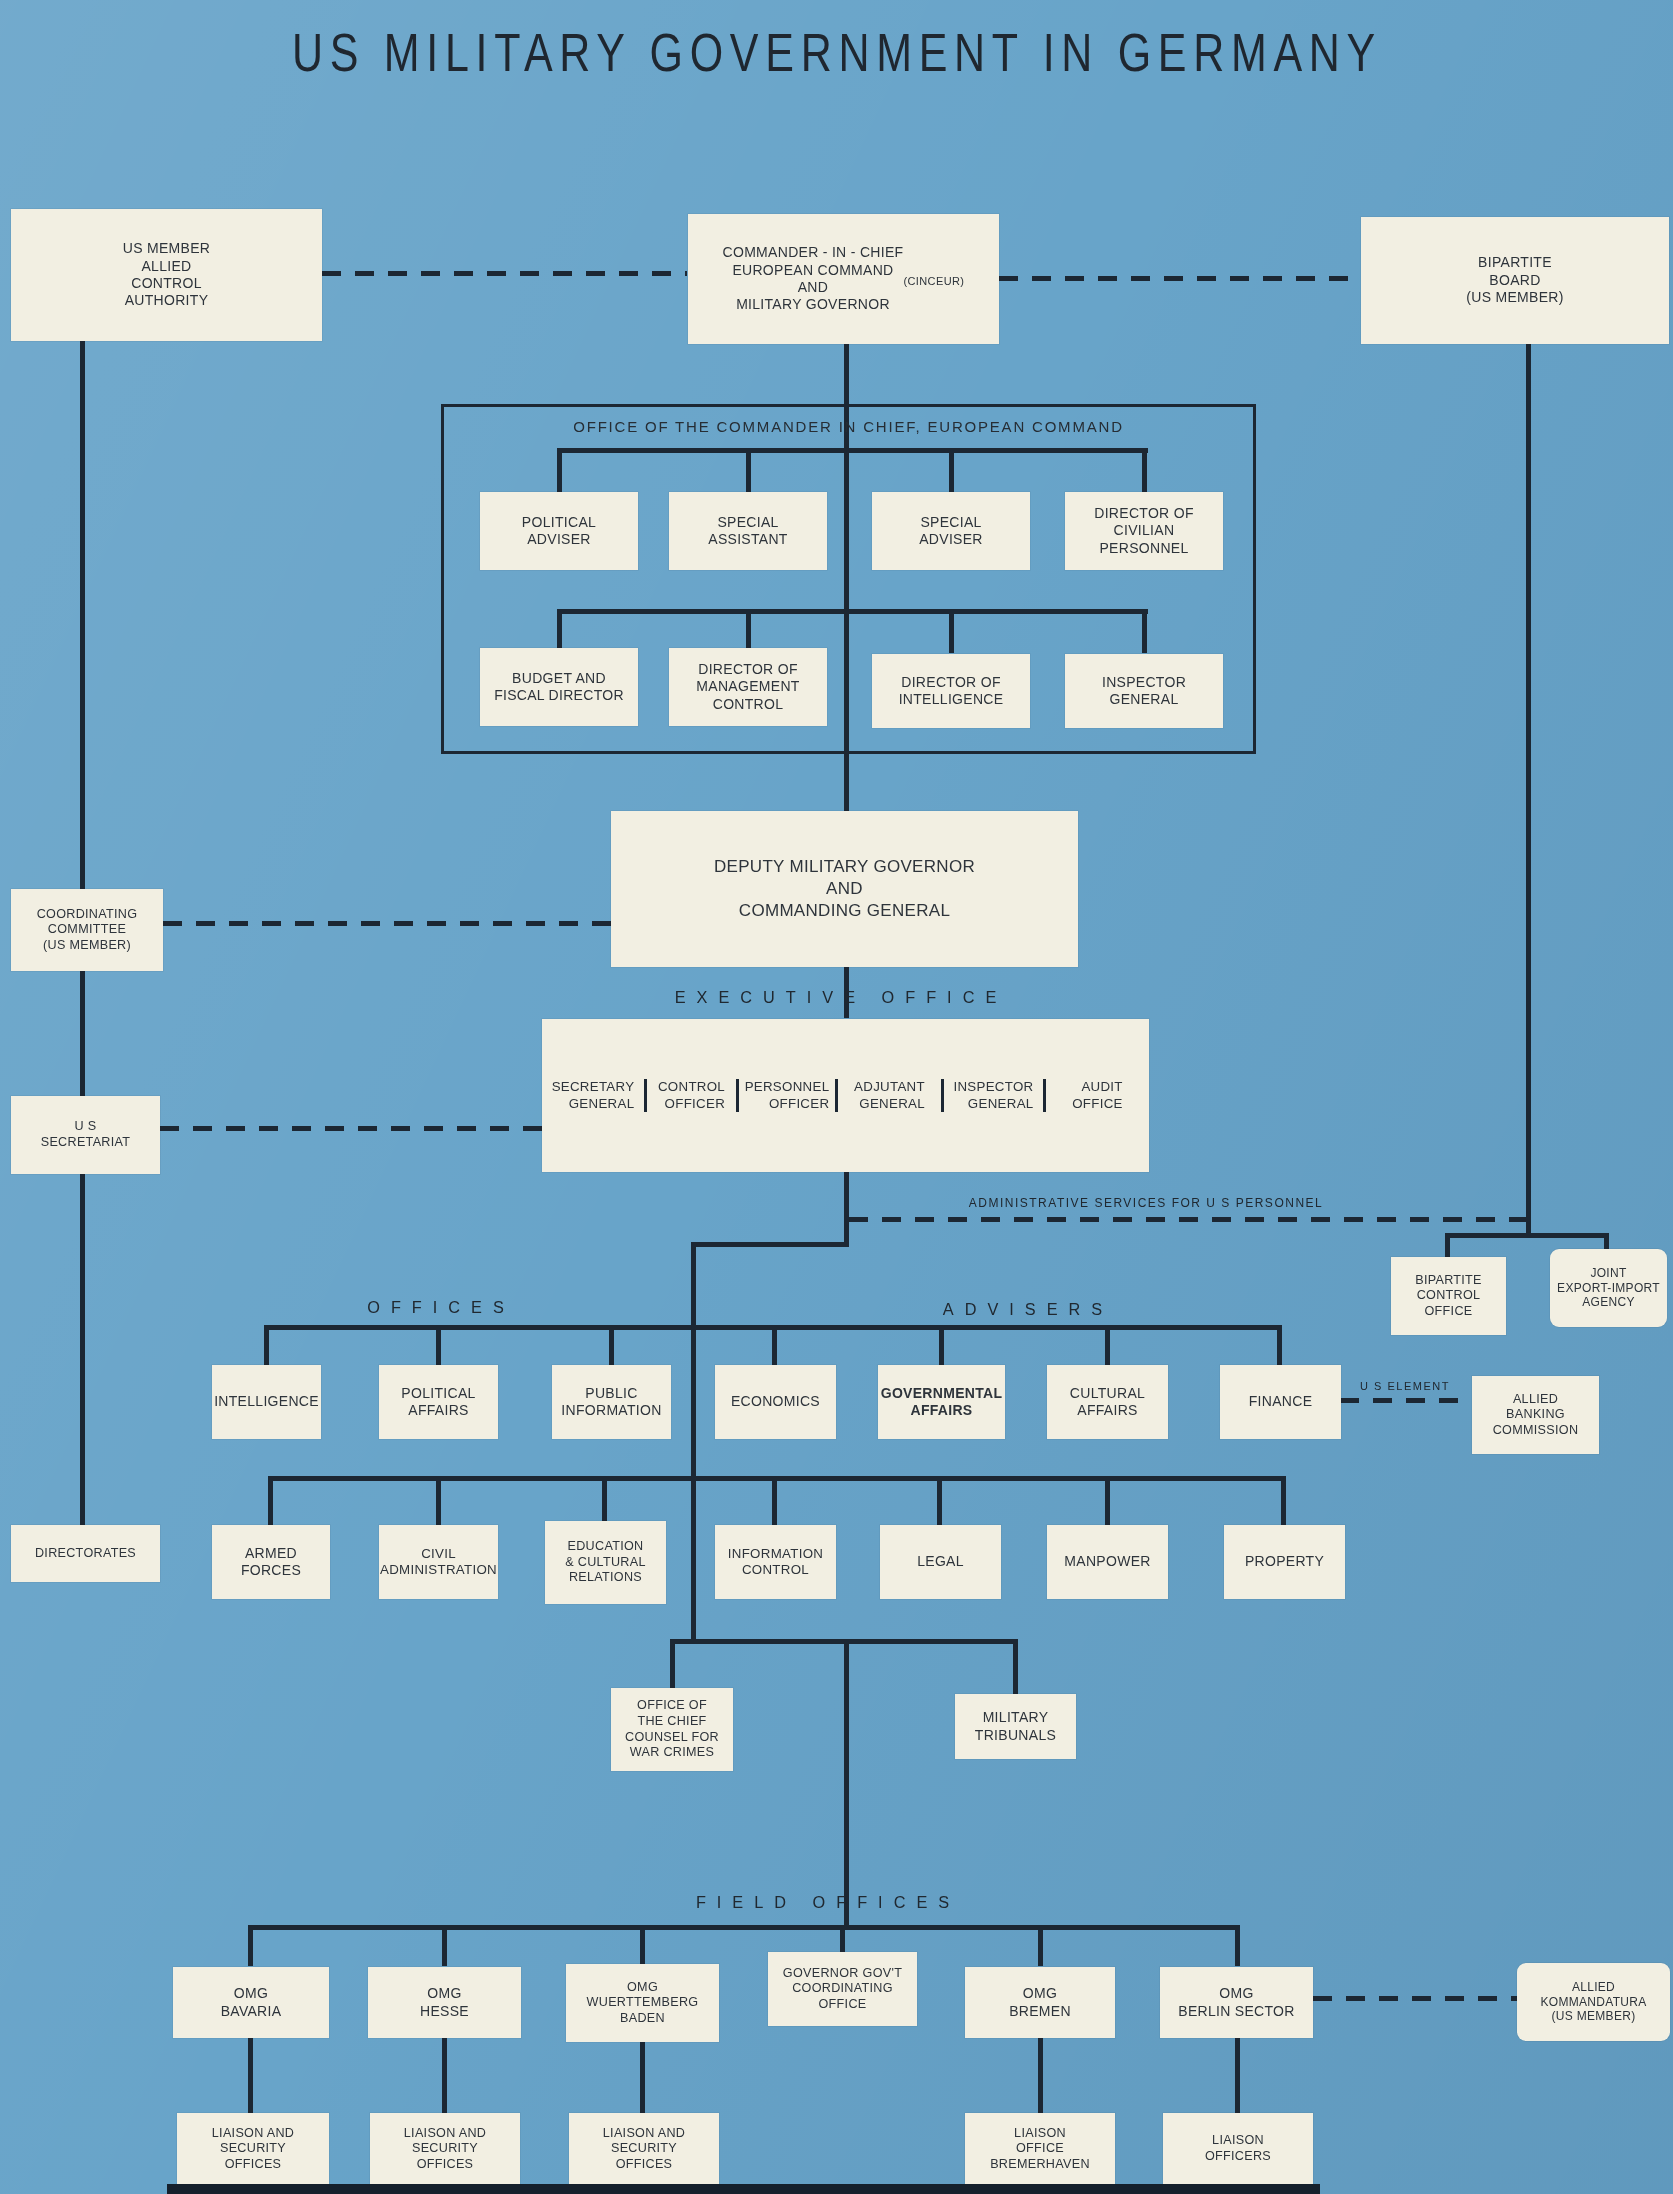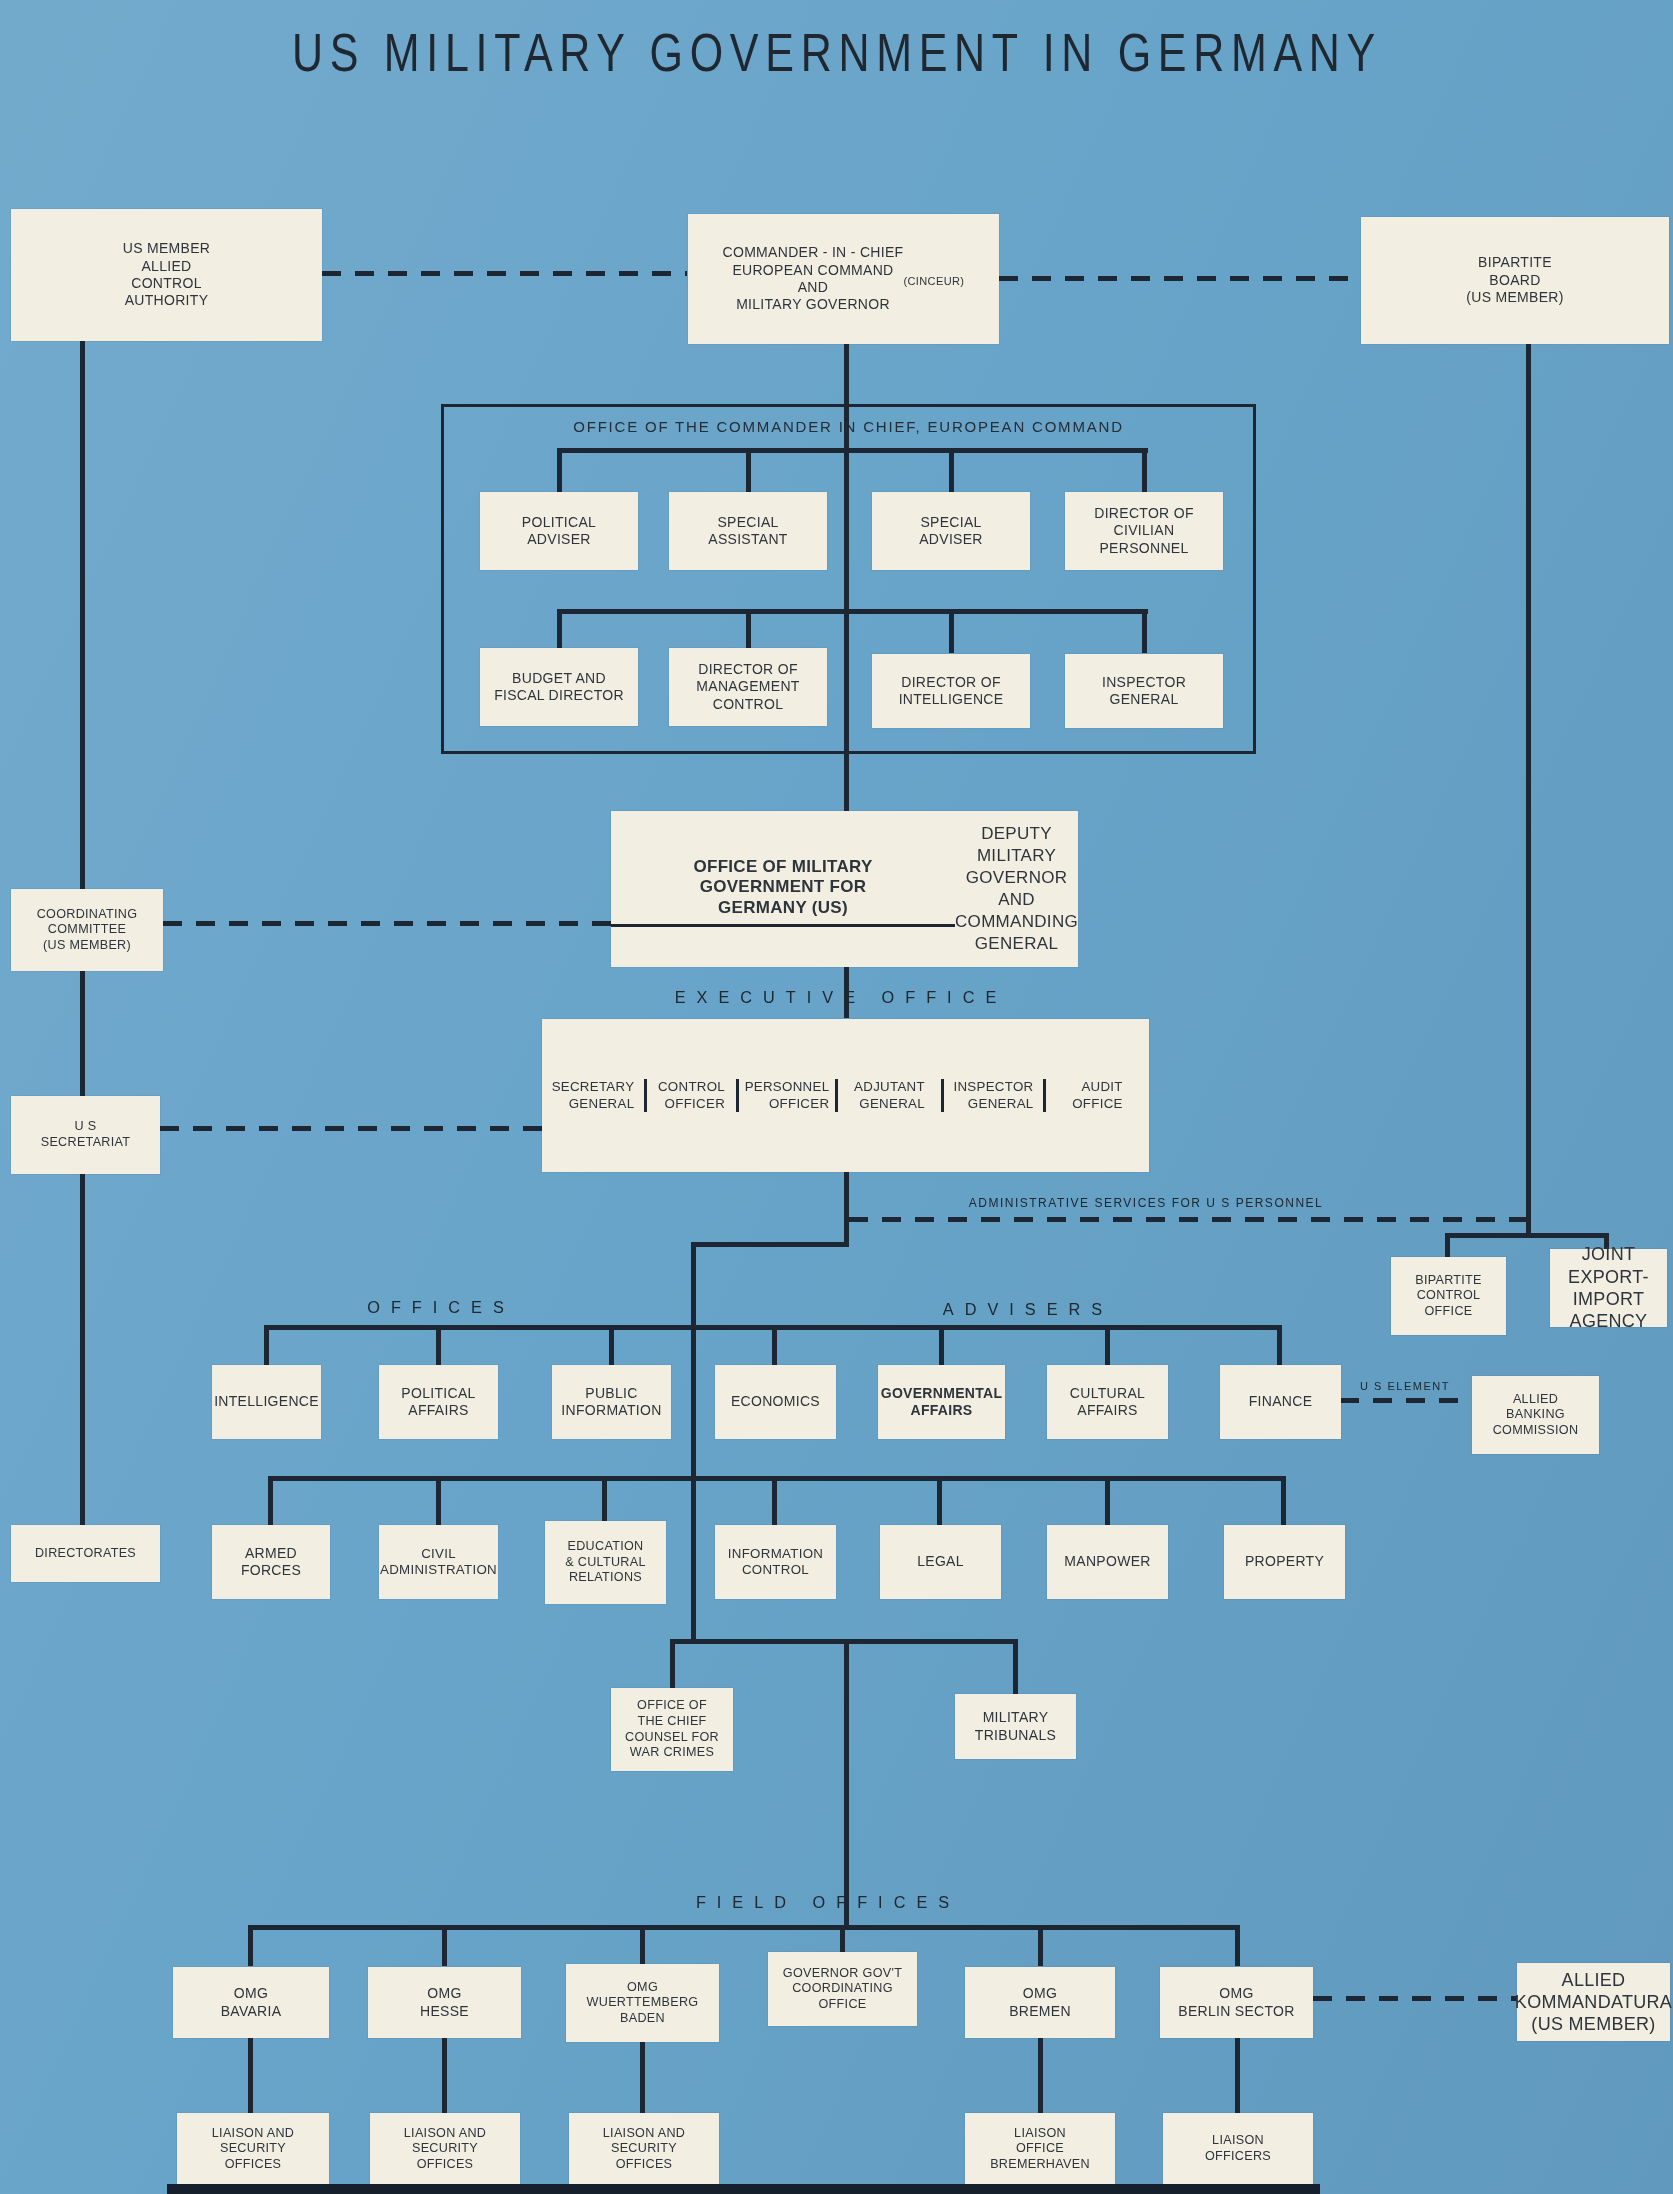--- a/index.html
+++ b/index.html
@@ -20,21 +20,21 @@
     transform: scaleY(1.25); transform-origin: top center;
   }
   .node {
     position: absolute; background: var(--box, #f2efe2); color: #2e343b;
     display: flex; align-items: center; justify-content: center;
     text-align: center; white-space: pre-line;
     font-size: 14px; line-height: 1.24; letter-spacing: 0.3px;
     padding: 4.4px 6px; box-shadow: 0 0 0 0.7px rgba(20,40,60,.08);
   }
   .col { flex-direction: row; }
-  .f18 { font-size: 13.3px; } .f17 { font-size: 12.6px; } .f16 { font-size: 18px; }
+  .f18 { font-size: 13.3px; } .f17 { font-size: 12.6px; } .f16 { font-size: 12px; border-radius: 9px; }
   .bold { font-weight: bold; }
   .sub { font-size: 11px; margin-top: 5.2px; letter-spacing: 0.4px; }
   .hline, .vline { position: absolute; background: var(--line, #1c2733); }
   .dash {
     position: absolute; height: 5.2px;
     background: repeating-linear-gradient(90deg, var(--line, #1c2733) 0 19px, transparent 19px 33px);
   }
   .rect { position: absolute; border: 3px solid var(--line, #1c2733); }
   .rect-title { position: absolute; text-align: center; color: #262d34; font-size: 15px; letter-spacing: 1.8px; }
   .seclabel { position: absolute; transform: translateX(-50%); color: #202830; font-size: 16.3px; letter-spacing: 11px; white-space: nowrap; }
@@ -166,23 +166,20 @@
 FISCAL DIRECTOR</div>
   <div class="node" style="left:669px;top:648px;width:158px;height:78px">DIRECTOR OF
 MANAGEMENT
 CONTROL</div>
   <div class="node" style="left:872px;top:654px;width:158px;height:74px">DIRECTOR OF
 INTELLIGENCE</div>
   <div class="node" style="left:1065px;top:654px;width:158px;height:74px">INSPECTOR
 GENERAL</div>
 
   <div class="node col omgus" style="left:611px;top:811px;width:467px;height:156px">
-    <div class="omgus-top">OFFICE OF MILITARY
-GOVERNMENT FOR
-GERMANY (US)</div>
     <div class="omgus-bottom">DEPUTY MILITARY GOVERNOR
 AND
 COMMANDING GENERAL</div>
   </div>
 
   <div class="node f17" style="left:11px;top:889px;width:152px;height:82px">COORDINATING
 COMMITTEE
 (US MEMBER)</div>
   <div class="node f17" style="left:11px;top:1096px;width:149px;height:78px">U S
 SECRETARIAT</div>

